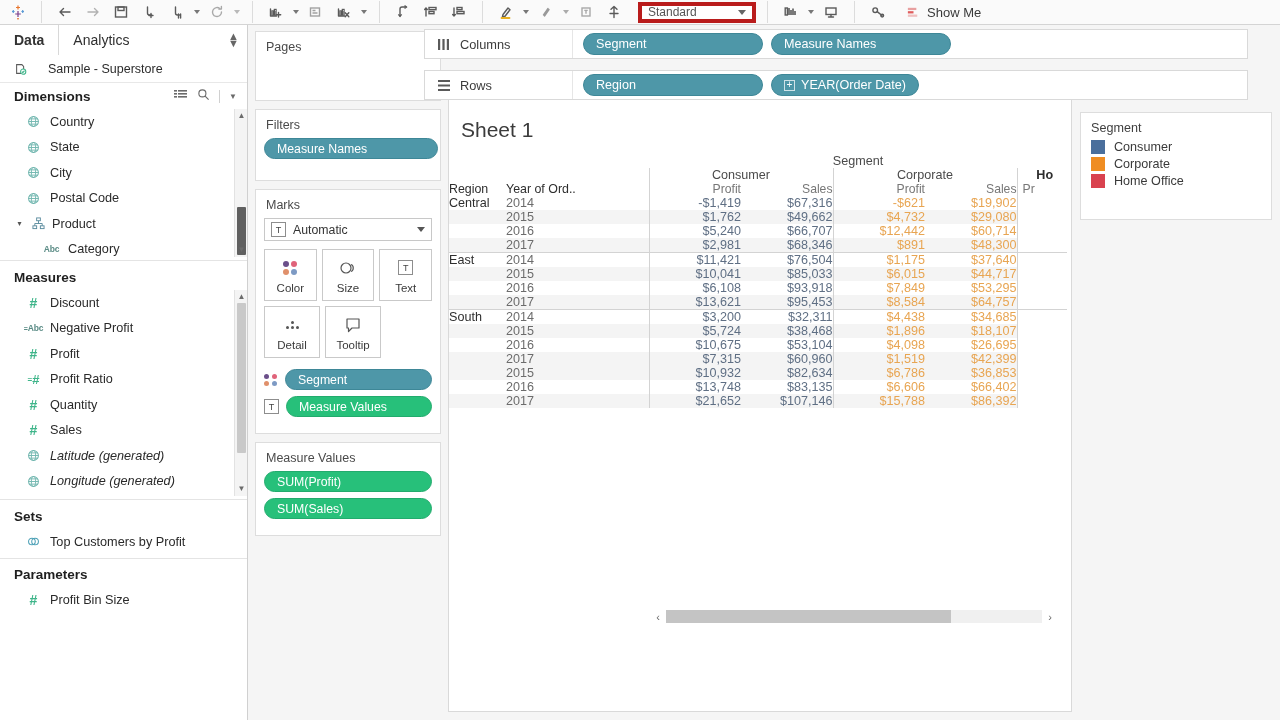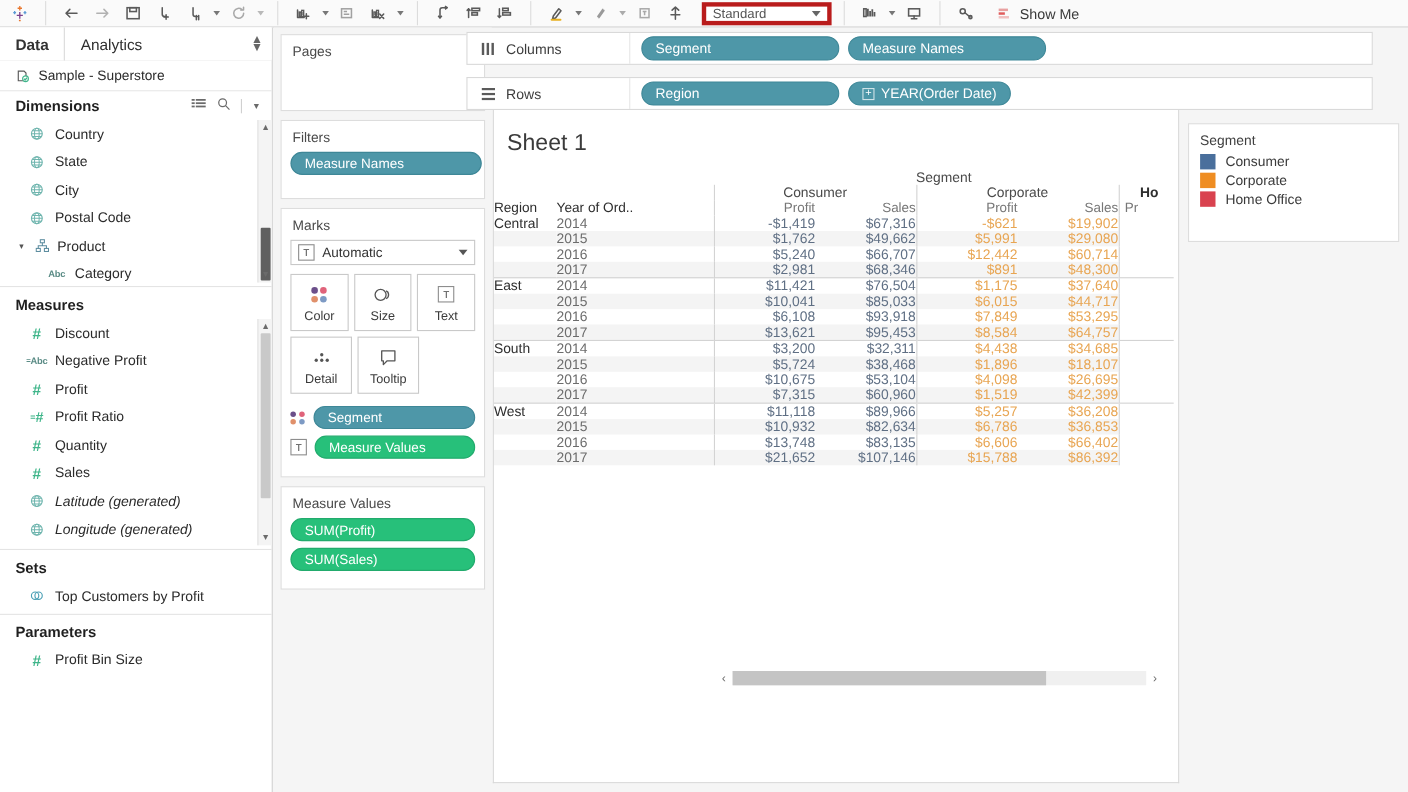--- a/index.html
+++ b/index.html
@@ -49,21 +49,21 @@
   .pane-tab {
     display: flex; align-items: center; font-size: 14px; color: #333;
     padding: 0 14px; height: 30px;
   }
   .pane-tab.active { font-weight: bold; background: #fff; border-right: 1px solid #d8d8d8; }
   .pane-tab.inactive { background: #fff; color: #2f2f2f; flex: 1; }
   #pane-sort {
     position: absolute; right: 8px; top: 8px; font-size: 11px; color: #666; line-height: 7px;
   }
   #datasource {
-    display: flex; align-items: center; gap: 7px; height: 28px; padding-left: 14px;
+    display: flex; align-items: center; gap: 20px; height: 28px; padding-left: 14px;
     font-size: 12.5px; color: #2c2c2c; border-bottom: 1px solid #e8e8e8;
   }
   .sect-head {
     display: flex; align-items: center; height: 26px; padding-left: 14px;
     font-size: 13.5px; font-weight: bold; color: #1f1f1f;
   }
   .sect-head .tools {
     margin-left: auto; display: flex; align-items: center; gap: 9px; padding-right: 10px;
     color: #6a6a6a;
   }
@@ -780,21 +780,21 @@
             <td class="cell consumer">$67,316</td>
             <td class="cell corporate vline">-$621</td>
             <td class="cell corporate">$19,902</td>
             <td class="cell blank vline" style="background: rgb(255, 255, 255);"></td>
           </tr>
           <tr class="band">
             <td class="rg"></td>
             <td class="yr">2015</td>
             <td class="cell consumer vline">$1,762</td>
             <td class="cell consumer">$49,662</td>
-            <td class="cell corporate vline">$5,991</td>
+            <td class="cell corporate vline">$4,732</td>
             <td class="cell corporate">$29,080</td>
             <td class="cell blank vline" style="background: rgb(255, 255, 255);"></td>
           </tr>
           <tr>
             <td class="rg"></td>
             <td class="yr">2016</td>
             <td class="cell consumer vline">$5,240</td>
             <td class="cell consumer">$66,707</td>
             <td class="cell corporate vline">$12,442</td>
             <td class="cell corporate">$60,714</td>
@@ -874,29 +874,20 @@
           </tr>
           <tr class="band">
             <td class="rg"></td>
             <td class="yr">2017</td>
             <td class="cell consumer vline">$7,315</td>
             <td class="cell consumer">$60,960</td>
             <td class="cell corporate vline">$1,519</td>
             <td class="cell corporate">$42,399</td>
             <td class="cell blank vline" style="background: rgb(255, 255, 255);"></td>
           </tr>
-          <tr class="regionstart">
-            <td class="rg">West</td>
-            <td class="yr">2014</td>
-            <td class="cell consumer vline">$11,118</td>
-            <td class="cell consumer">$89,966</td>
-            <td class="cell corporate vline">$5,257</td>
-            <td class="cell corporate">$36,208</td>
-            <td class="cell blank vline" style="background: rgb(255, 255, 255);"></td>
-          </tr>
           <tr class="band">
             <td class="rg"></td>
             <td class="yr">2015</td>
             <td class="cell consumer vline">$10,932</td>
             <td class="cell consumer">$82,634</td>
             <td class="cell corporate vline">$6,786</td>
             <td class="cell corporate">$36,853</td>
             <td class="cell blank vline" style="background: rgb(255, 255, 255);"></td>
           </tr>
           <tr>

